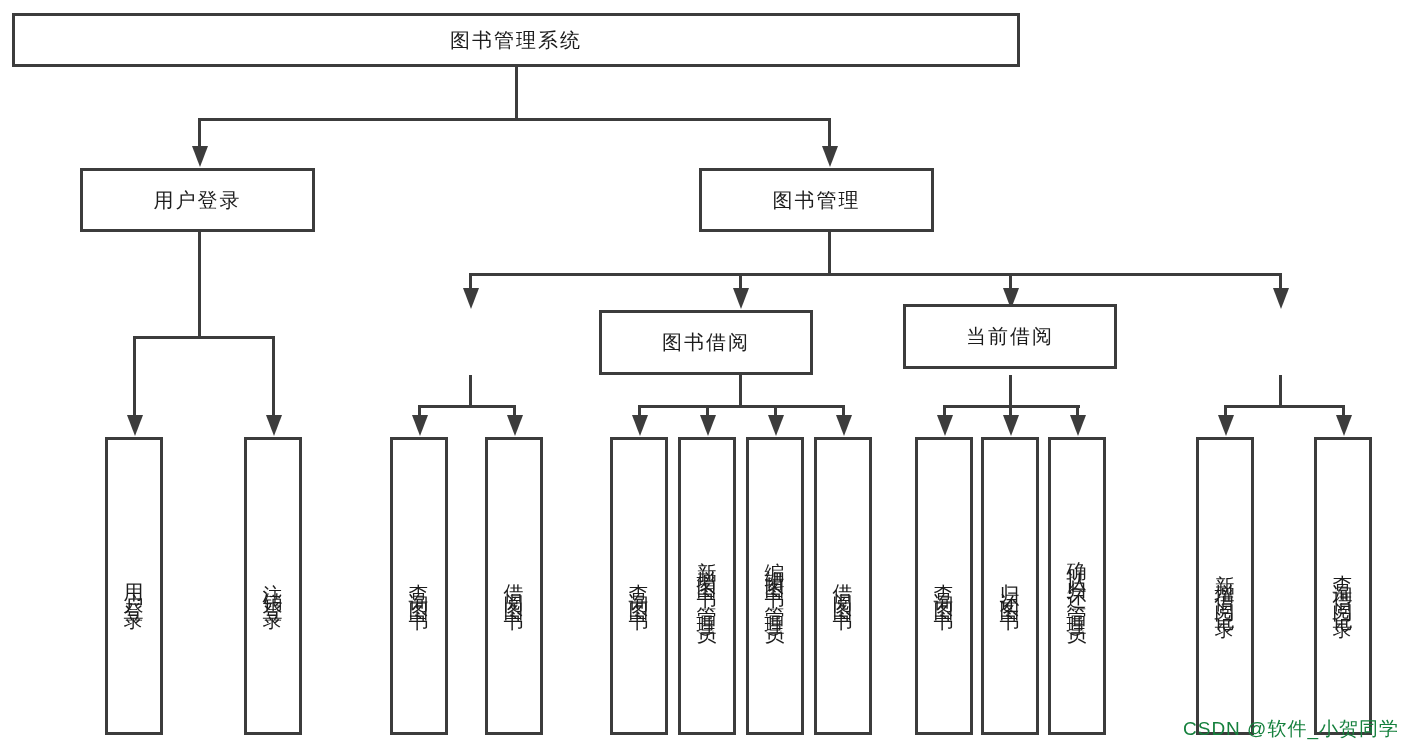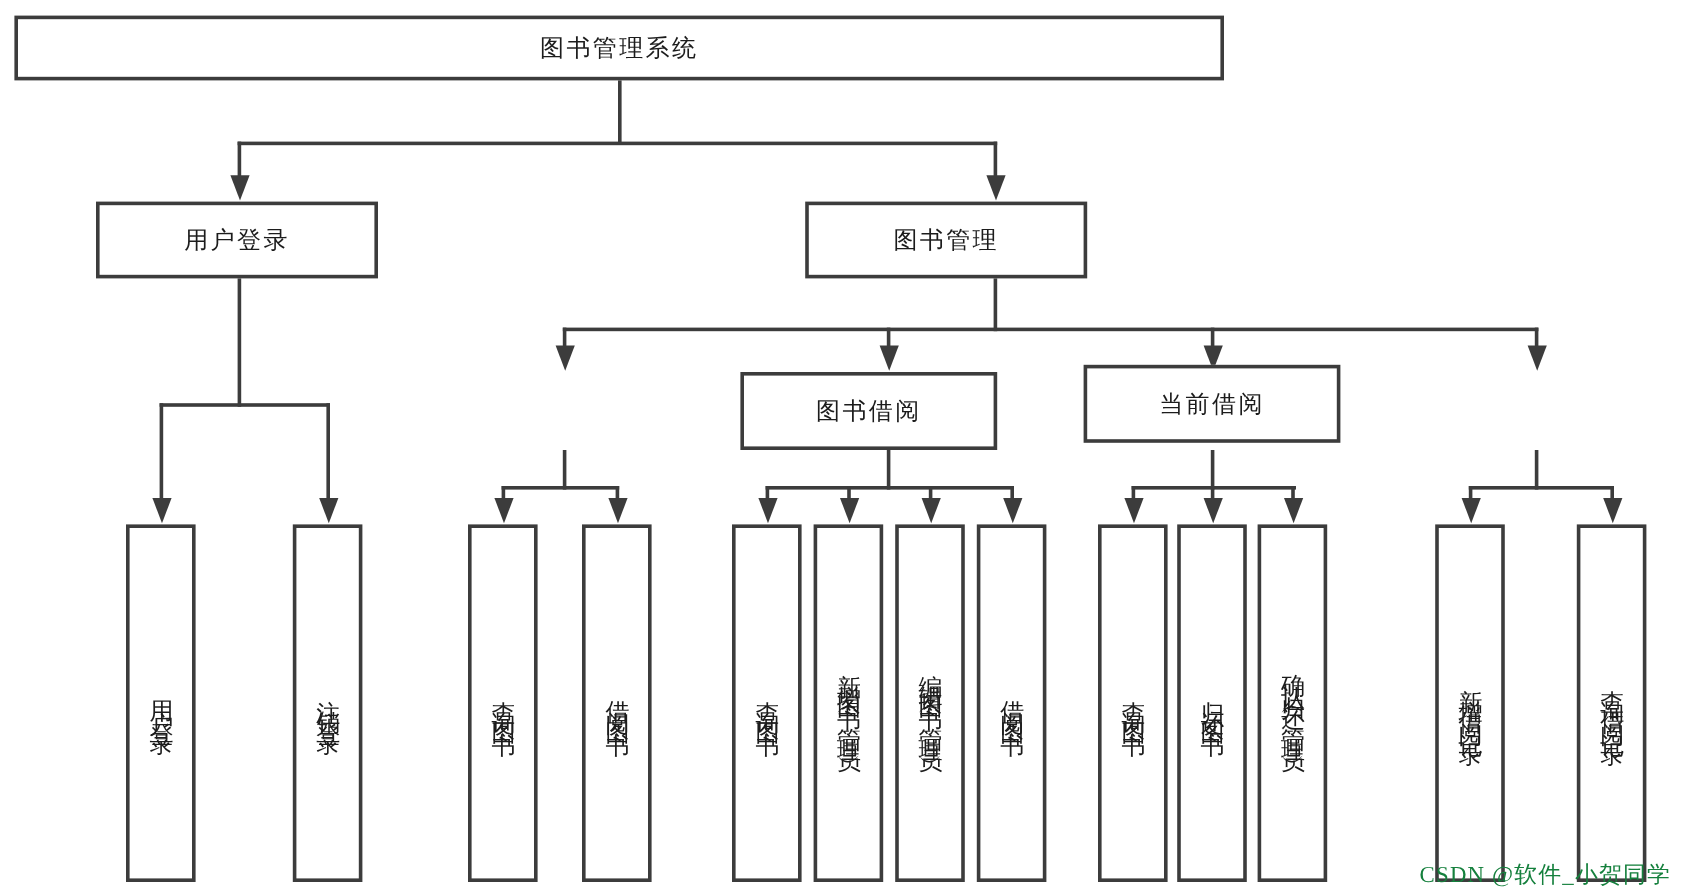--- a/index.html
+++ b/index.html
@@ -1,18 +1,18 @@
 <!DOCTYPE html>
 <html><head>
 <meta charset="utf-8">
 <style>
   html,body { margin:0; padding:0; background:#ffffff; }
   #canvas {
     position:relative; width:1405px; height:747px; background:#ffffff;
-    font-family:Liberation Serif, serif; overflow:hidden;
+    font-family:Liberation Sans, sans-serif; overflow:hidden;
   }
   .node {
     position:absolute; box-sizing:border-box; background:#ffffff;
     border:3px solid #3c3c3c; display:flex; align-items:center; justify-content:center;
     color:#1c1c1c;
   }
   .node.h span { font-size:20px; letter-spacing:2px; white-space:nowrap; }
   .node.v span {
     writing-mode:vertical-rl; text-orientation:mixed;
     font-size:20px; letter-spacing:9px; line-height:1;
@@ -41,37 +41,37 @@
   </div>
 
   <div class="vline" style="left:515px;top:67px;height:53px"></div>
   <div class="hline" style="left:198px;top:118px;width:633px"></div>
   <div class="arrow" style="left:198px;top:118px;height:29px"></div>
   <div class="arrow" style="left:828px;top:118px;height:29px"></div>
 
   <div class="node h" style="left:80px;top:168px;width:235px;height:64px">
     <span>用户登录</span>
   </div>
-  <div class="node h" style="left:671px;top:168px;width:235px;height:64px">
+  <div class="node h" style="left:699px;top:168px;width:235px;height:64px">
     <span>图书管理</span>
   </div>
 
   <div class="vline" style="left:198px;top:232px;height:107px"></div>
   <div class="hline" style="left:133px;top:336px;width:142px"></div>
   <div class="arrow" style="left:133px;top:336px;height:80px"></div>
   <div class="arrow" style="left:272px;top:336px;height:80px"></div>
 
   <div class="vline" style="left:828px;top:232px;height:44px"></div>
   <div class="hline" style="left:469px;top:273px;width:813px"></div>
   <div class="arrow" style="left:469px;top:273px;height:16px"></div>
   <div class="arrow" style="left:739px;top:273px;height:16px"></div>
   <div class="arrow" style="left:1009px;top:273px;height:16px"></div>
   <div class="arrow" style="left:1279px;top:273px;height:16px"></div>
 
-  <div class="node h" style="left:617px;top:310px;width:214px;height:65px">
+  <div class="node h" style="left:599px;top:310px;width:214px;height:65px">
     <span>图书借阅</span>
   </div>
   <div class="node h" style="left:903px;top:304px;width:214px;height:65px">
     <span>当前借阅</span>
   </div>
 
   <div class="vline" style="left:469px;top:375px;height:33px"></div>
   <div class="hline" style="left:418px;top:405px;width:98px"></div>
   <div class="arrow" style="left:418px;top:405px;height:11px"></div>
   <div class="arrow" style="left:513px;top:405px;height:11px"></div>

